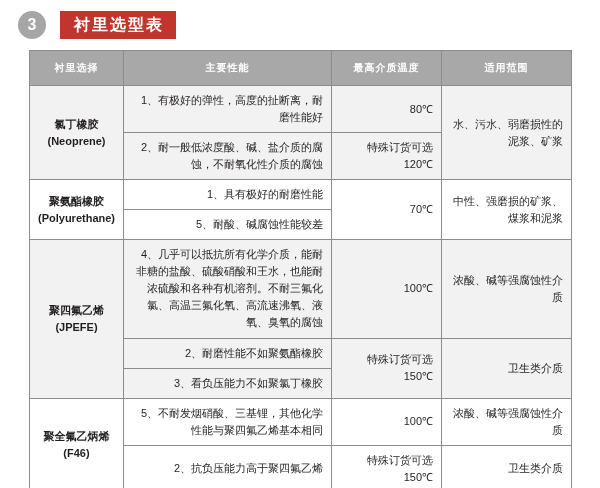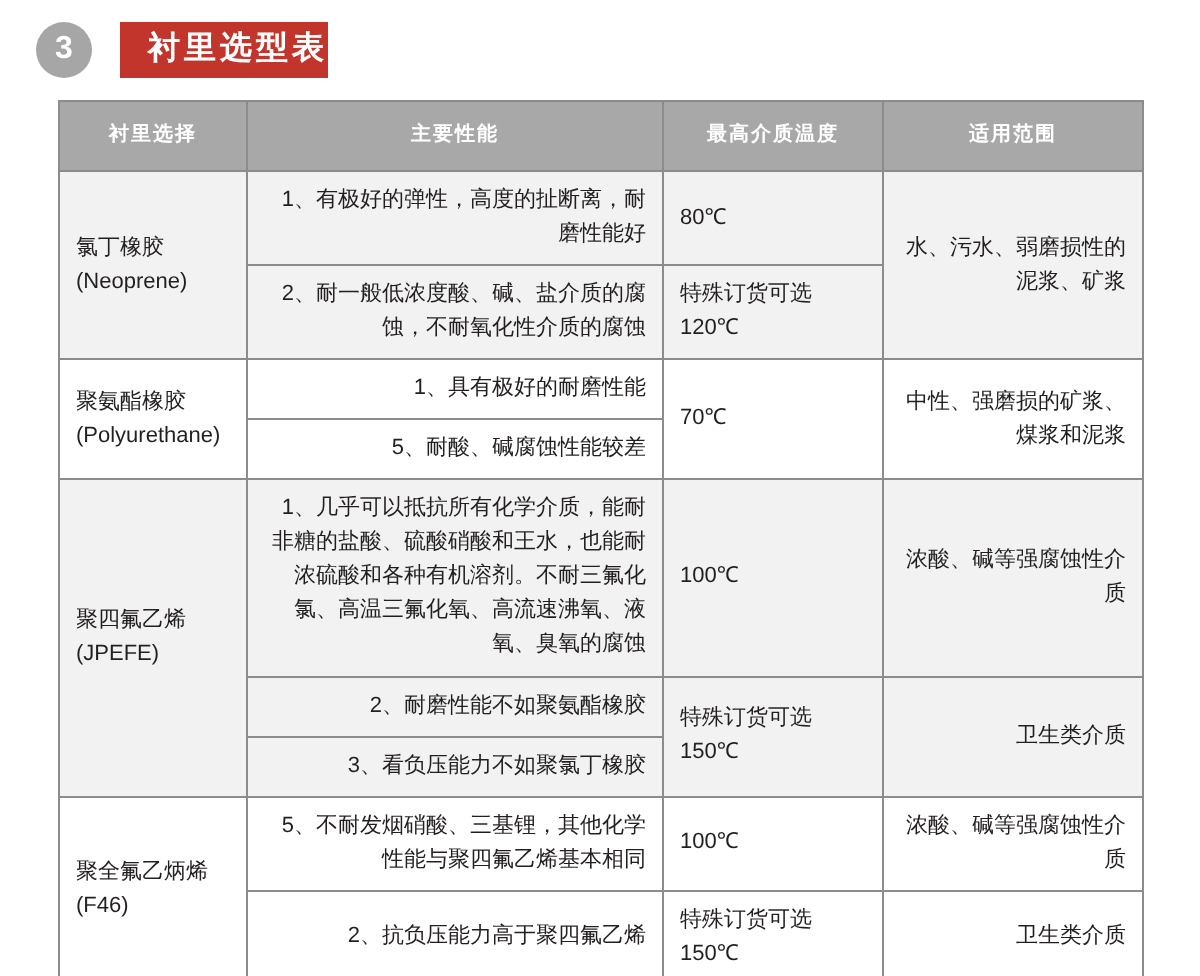--- a/index.html
+++ b/index.html
@@ -45,21 +45,21 @@
     line-height: 1;
   }
   .title-bar {
     margin-left: 14px;
     background: #c0392b;
     background: #c1352c;
     color: #ffffff;
     font-size: 16px;
     font-weight: bold;
     letter-spacing: 2px;
-    padding: 4px 0 5px 14px;
+    padding: 4px 12px 5px 14px;
     line-height: 1.2;
     white-space: nowrap;
   }
 
   
   .table-wrap {
     position: absolute;
     left: 29px;
     top: 50px;
     width: 542px;
@@ -86,31 +86,32 @@
     letter-spacing: 1px;
     height: 26px;
     padding: 4px 6px;
   }
   .col-name  { width: 94px; }
   .col-perf  { width: 208px; }
   .col-temp  { width: 110px; }
   .col-range { width: 130px; }
 
   td.name {
-    font-weight: normal;
+    text-align: center;
+    font-weight: bold;
     font-size: 11.5px;
     line-height: 1.6;
     background: #ffffff;
   }
   td.perf {
     text-align: right;
     padding: 7px 9px;
   }
   td.temp {
-    text-align: left;
+    text-align: right;
     line-height: 1.5;
   }
   td.range {
     text-align: right;
     padding: 7px 9px;
     line-height: 1.6;
   }
   .row-shade td { background: #f2f2f2; }
   .row-plain td { background: #ffffff; }
 </style>
@@ -158,21 +159,21 @@
           <td class="perf">1、具有极好的耐磨性能</td>
           <td class="temp" rowspan="2">70℃</td>
           <td class="range" rowspan="2">中性、强磨损的矿浆、煤浆和泥浆</td>
         </tr>
         <tr class="row-plain">
           <td class="perf">5、耐酸、碱腐蚀性能较差</td>
         </tr>
 
         <tr class="row-shade">
           <td class="name" rowspan="3">聚四氟乙烯<br>(JPEFE)</td>
-          <td class="perf">1、几乎可以抵抗所有化学介质，能耐非糖的盐酸、硫酸硝酸和王水，也能耐浓硫酸和各种有机溶剂。不耐三氟化氯、高温三氟化氧、高流速沸氧、液氧、臭氧的腐蚀</td>
+          <td class="perf">4、几乎可以抵抗所有化学介质，能耐非糖的盐酸、硫酸硝酸和王水，也能耐浓硫酸和各种有机溶剂。不耐三氟化氯、高温三氟化氧、高流速沸氧、液氧、臭氧的腐蚀</td>
           <td class="temp">100℃</td>
           <td class="range">浓酸、碱等强腐蚀性介质</td>
         </tr>
         <tr class="row-shade">
           <td class="perf">2、耐磨性能不如聚氨酯橡胶</td>
           <td class="temp" rowspan="2">特殊订货可选<br>150℃</td>
           <td class="range" rowspan="2">卫生类介质</td>
         </tr>
         <tr class="row-shade">
           <td class="perf">3、看负压能力不如聚氯丁橡胶</td>

